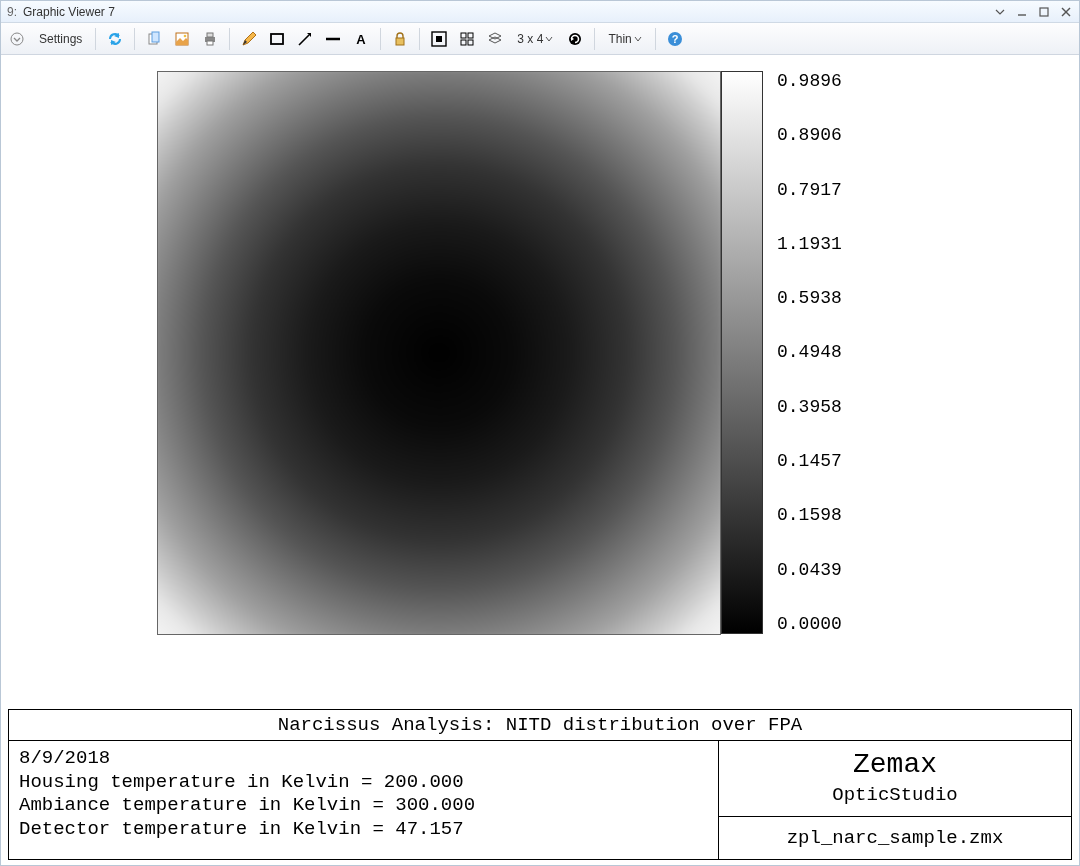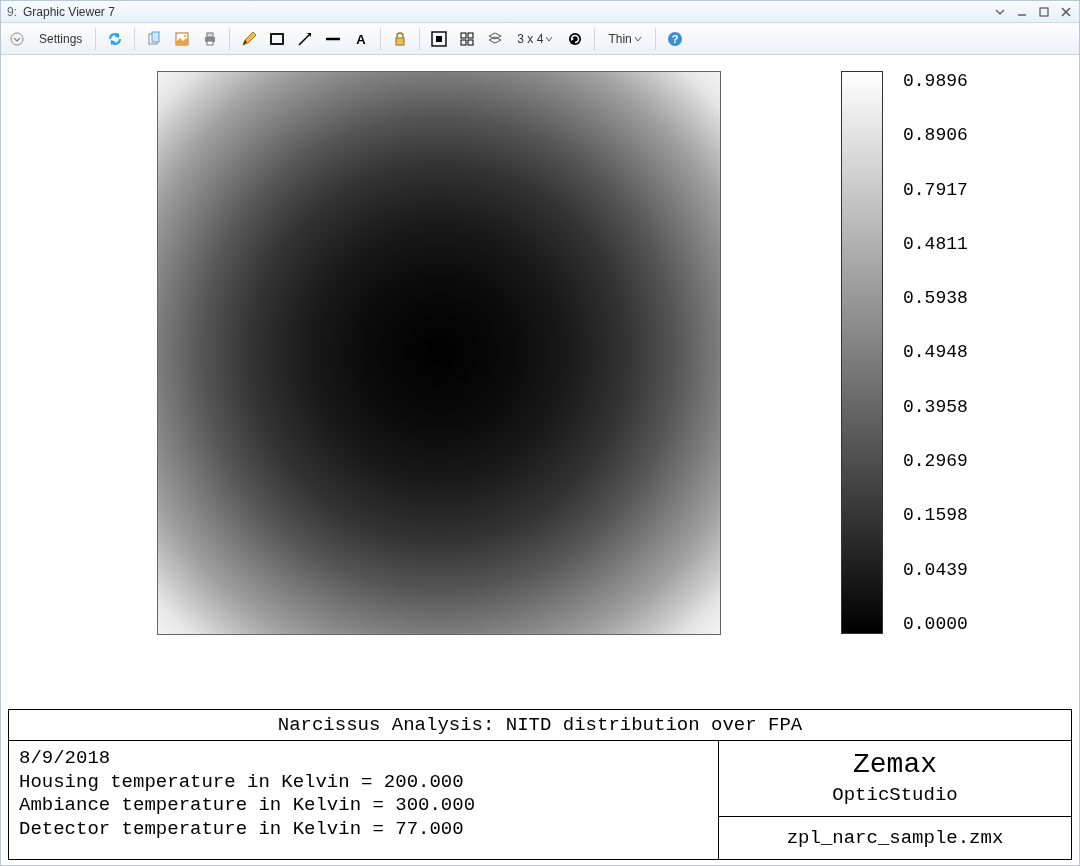--- a/index.html
+++ b/index.html
@@ -90,23 +90,22 @@
        #555 58%,
        #7a7a7a 68%,
        #a0a0a0 78%,
        #c8c8c8 86%,
        #e8e8e8 92%,
        #f9f9f9 100%);
     filter: blur(4px);
     transform: scale(1.03);
   }
   .legendcol{
-    margin-left:120px;
-    display:flex;
-    gap:14px;
+    display:flex;
+    gap:8px;
     height:564px;
   }
   .colorbar{
     width:42px;
     height:563px;
     border:1px solid #333;
     background: linear-gradient(to bottom, #fff 0%, #000 100%);
   }
   .ticks{
     display:flex;
@@ -323,39 +322,39 @@
     <div class="plotrow">
       <div class="plotbox">
         <div class="radial"></div>
       </div>
       <div class="legendcol">
         <div class="colorbar"></div>
         <div class="ticks">
           <span>0.9896</span>
           <span>0.8906</span>
           <span>0.7917</span>
-          <span>0.4811</span>
+          <span>1.1931</span>
           <span>0.5938</span>
           <span>0.4948</span>
           <span>0.3958</span>
-          <span>0.2969</span>
+          <span>0.1457</span>
           <span>0.1598</span>
           <span>0.0439</span>
           <span>0.0000</span>
         </div>
       </div>
     </div>
 
     <div class="infopanel">
       <div class="ip-title">Narcissus Analysis: NITD distribution over FPA</div>
       <div class="ip-row">
         <div class="ip-left"><span>8/9/2018</span>
 <span>Housing temperature in Kelvin = 200.000</span>
 <span>Ambiance temperature in Kelvin = 300.000</span>
-<span>Detector temperature in Kelvin = 77.000</span></div>
+<span>Detector temperature in Kelvin = 47.157</span></div>
         <div class="ip-right">
           <div class="ip-right-top">
             <div style="font-size:28px;">Zemax</div>
             <div>OpticStudio</div>
           </div>
           <div class="ip-right-bot">zpl_narc_sample.zmx</div>
         </div>
       </div>
     </div>
   </div>

